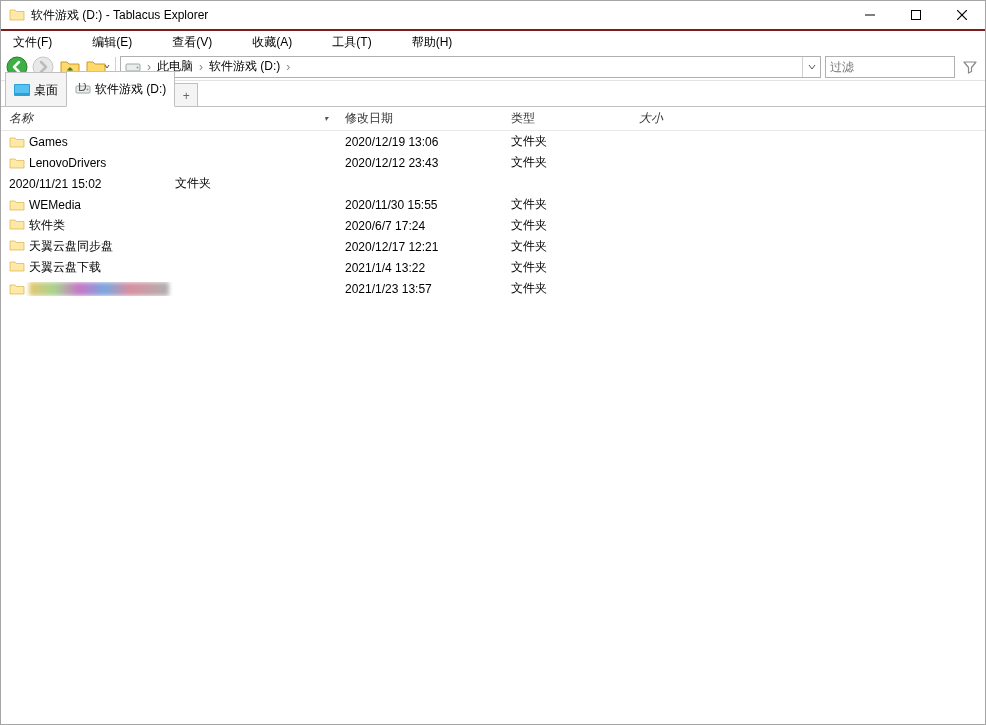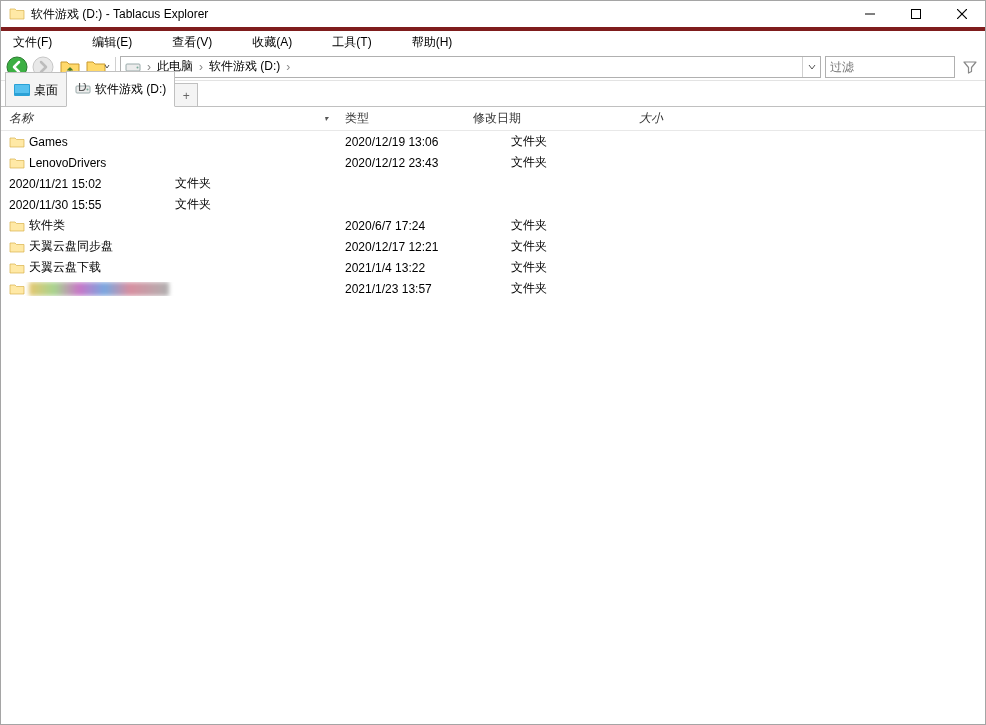--- a/index.html
+++ b/index.html
@@ -1,21 +1,21 @@
 <!DOCTYPE html>
 <html><head>
 <meta charset="utf-8">
 <style>
 * { margin:0; padding:0; box-sizing:border-box; font-family:"Microsoft YaHei","Segoe UI",sans-serif; font-size:12px; }
 html,body { width:986px; height:725px; overflow:hidden; background:#fff; }
 
 .window { width:986px; height:725px; border:1px solid #a5a5a5; display:flex; flex-direction:column; background:#fff; }
 
 
-.titlebar { height:30px; display:flex; align-items:center; background:#fff; border-bottom:4px solid #7f1d1d; }
+.titlebar { height:30px; display:flex; align-items:center; background:#fff; border-bottom:2px solid #7f1d1d; }
 .titlebar .appicon { width:16px; height:16px; margin:0 6px 0 8px; }
 .titlebar .title { flex:0 0 auto; color:#000; }
 .titlebar .spacer { flex:1; }
 .titlebar .winbtn { width:46px; height:30px; display:flex; align-items:center; justify-content:center; color:#000; }
 
 
 .menubar { height:22px; display:flex; align-items:center; padding:0 4px; background:#fff;gap:24px; }
 .menubar .menuitem { padding:2px 8px; color:#000; }
 
 
@@ -49,21 +49,21 @@
 .lv-col { display:flex; align-items:center; padding:0 8px; color:#333; border-right:1px solid transparent; }
 .lv-col .sortarrow { margin-left:auto; color:#555; font-size:8px; }
 .col-name { width:336px;font-style:italic; }
 .col-date { width:166px; }
 .col-type { width:128px; }
 .col-size { width:128px;font-style:italic; }
 
 .lv-body { flex:1; overflow:auto; }
 .lv-row { height:21px; display:flex; align-items:center; }
 .lv-cell { padding:0 8px; overflow:hidden; white-space:nowrap; text-overflow:ellipsis; color:#000; }
-.lv-cell.name { width:336px; display:flex; align-items:center; gap:4px; }
+.lv-cell.name { width:336px; display:flex; align-items:flex-start; gap:4px; }
 .lv-cell.date { width:166px; }
 .lv-cell.type { width:128px; }
 .lv-cell.size { width:128px; }
 .lv-row.blurred .lv-cell.name .blurblk { width:140px; height:14px; background:linear-gradient(90deg,#e6c770 0%,#a8d48f 18%,#c877c8 36%,#7aa8e0 54%,#d88fa0 72%,#b0b0b0 100%); filter:blur(2px); border-radius:1px; }
 .foldericon { width:16px; height:14px; }
 
 </style>
 </head>
 <body>
 
@@ -187,22 +187,22 @@
     </div>
   </div>
   <div class="tabstrip-border"></div>
 
   <div class="listview">
     <div class="lv-header">
       <div class="lv-col col-name">
         <span>名称</span>
         <span class="sortarrow">▾</span>
       </div>
+      <div class="lv-col col-date">修改日期</div>
       <div class="lv-col col-type">类型</div>
-      <div class="lv-col col-date">修改日期</div>
       <div class="lv-col col-size">大小</div>
     </div>
     <div class="lv-body" id="lv-body">
         <div class="lv-row">
           <div class="lv-cell name">
             <svg class="foldericon" viewBox="0 0 16 14">
               <path d="M1 3 h5 l1.5 1.5 H15 V12 H1 Z" fill="#ffe9a6" stroke="#d9b24a" stroke-width="0.7"></path>
             </svg>
             <span>Games</span>
           </div>
@@ -220,20 +220,26 @@
           <div class="lv-cell date">2020/12/12 23:43</div>
           <div class="lv-cell type">文件夹</div>
           <div class="lv-cell size"></div>
         </div>
         <div class="lv-row">
           <div class="lv-cell date">2020/11/21 15:02</div>
           <div class="lv-cell type">文件夹</div>
           <div class="lv-cell size"></div>
         </div>
         <div class="lv-row">
+          <div class="lv-cell name">
+            <svg class="foldericon" viewBox="0 0 16 14">
+              <path d="M1 3 h5 l1.5 1.5 H15 V12 H1 Z" fill="#ffe9a6" stroke="#d9b24a" stroke-width="0.7"></path>
+            </svg>
+            <span>WEMedia</span>
+          </div>
           <div class="lv-cell date">2020/11/30 15:55</div>
           <div class="lv-cell type">文件夹</div>
           <div class="lv-cell size"></div>
         </div>
         <div class="lv-row">
           <div class="lv-cell name">
             <svg class="foldericon" viewBox="0 0 16 14">
               <path d="M1 3 h5 l1.5 1.5 H15 V12 H1 Z" fill="#ffe9a6" stroke="#d9b24a" stroke-width="0.7"></path>
             </svg>
             <span>软件类</span>

